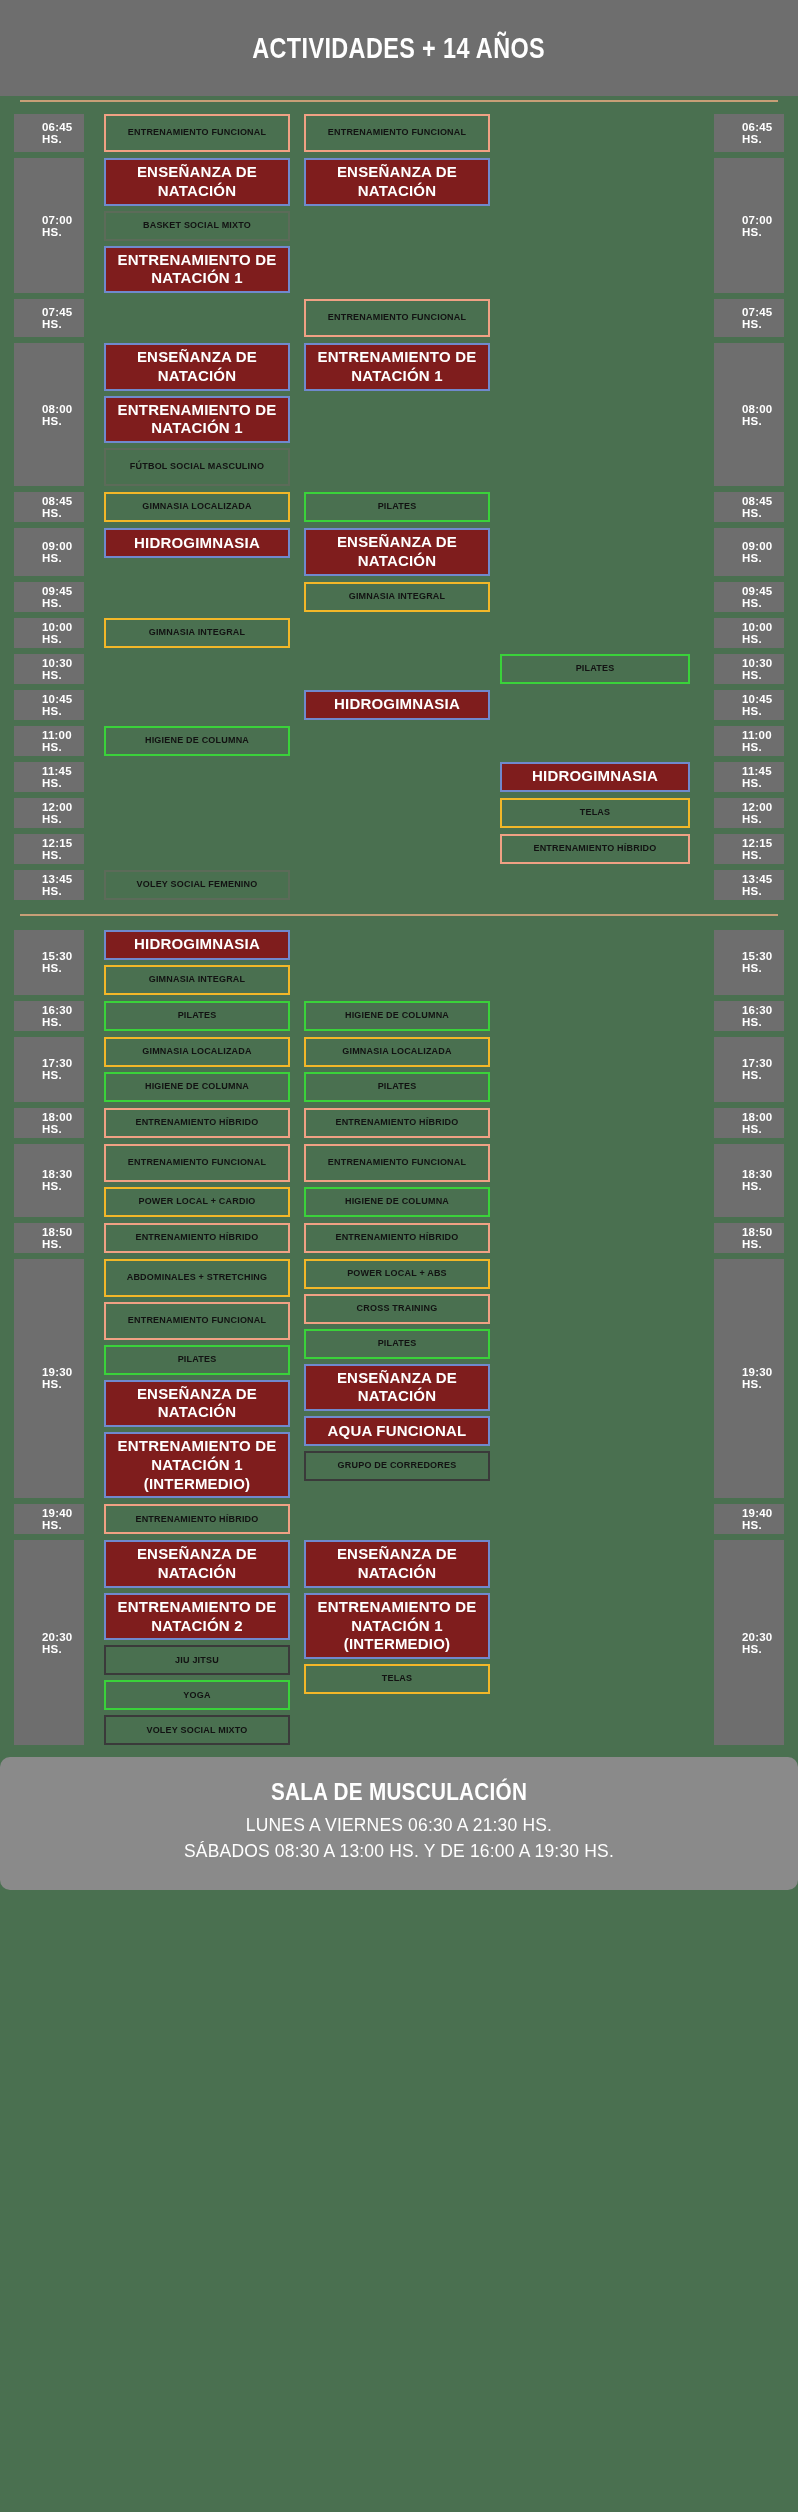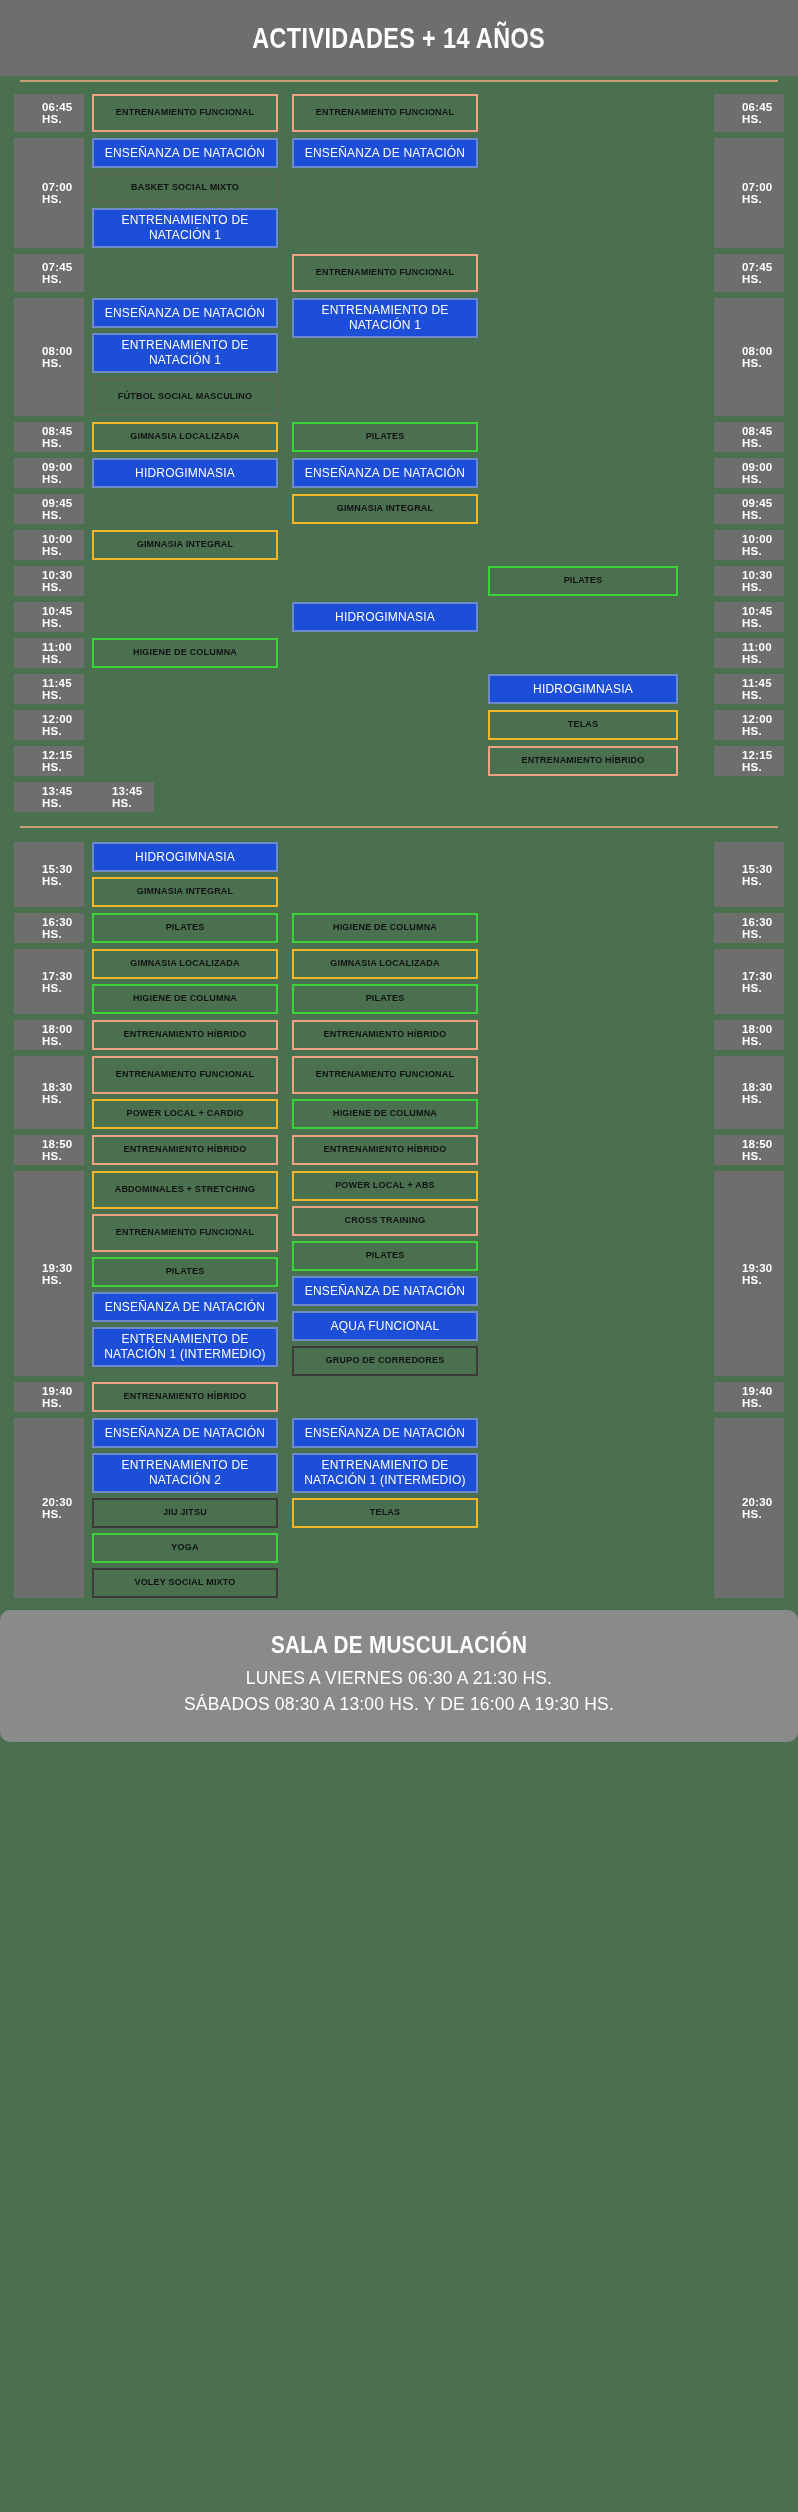--- a/index.html
+++ b/index.html
@@ -7,21 +7,21 @@
   html, body {
     width: 798px;
     background: #4a7050;
     font-family: "Liberation Sans", sans-serif;
   }
   body { width: 798px; }
 
   
   .top-banner {
     background: #6e6e6e;
-    height: 76px;
+    height: 96px;
     display: flex;
     align-items: center;
     justify-content: center;
   }
   .top-banner .title {
     color: #ffffff;
     font-size: 30px;
     font-weight: bold;
     letter-spacing: 0.5px;
     text-transform: uppercase;
@@ -87,21 +87,21 @@
   }
   .time-cell.right {
     margin-left: 0;
     margin-right: 14px;
   }
 
   .cols {
     flex: 1 1 auto;
     position: relative;
     display: flex;
-    padding: 0 8px;
+    padding: 0 20px;
   }
   .col {
     display: flex;
     flex-direction: column;
     gap: 5px;
   }
   .col.c1 { flex: 0 0 186px; margin-left: 0px; }
   .col.c2 { flex: 0 0 186px; margin-left: 14px; }
   .col.c3 { flex: 0 0 190px; margin-left: 10px; }
 
@@ -117,21 +117,21 @@
     line-height: 1.25;
     letter-spacing: 0.2px;
     padding: 3px 4px;
     text-transform: uppercase;
     color: #121212;
     border: 2px solid transparent;
     background: transparent;
   }
   .chip.tall   { min-height: 38px; }
   .chip.salmon { border-color: #f0a184; }
-  .chip.blue   { background: #1d4ed8; border-color: #7089cd; color: #ffffff; font-weight: normal; font-size: 12px; }
+  .chip.blue   { background: #7f1d1d; border-color: #7089cd; color: #ffffff; font-weight: bold; font-size: 15px; }
   .chip.yellow { border-color: #f2b728; }
   .chip.green  { border-color: #3ad23a; }
   .chip.dark   { border-color: #3a3a3a; }
   .chip.faint  { border-color: #5c6b59; }
 
   
   .bottom-banner {
     background: #8a8a8a;
     padding: 22px 10px 26px 10px;
     text-align: center;
@@ -331,20 +331,27 @@
           <div class="col c1"></div>
           <div class="col c2"></div>
           <div class="col c3">
             <div class="chip salmon">ENTRENAMIENTO HÍBRIDO</div>
           </div>
         </div>
         <div class="time-cell right">12:15 HS.</div>
       </div>
       <div class="row">
         <div class="time-cell">13:45 HS.</div>
+        <div class="cols">
+          <div class="col c1">
+            <div class="chip faint">VOLEY SOCIAL FEMENINO</div>
+          </div>
+          <div class="col c2"></div>
+          <div class="col c3"></div>
+        </div>
         <div class="time-cell right">13:45 HS.</div>
       </div>
     </div>
 
   <div class="rule mid"></div>
 
   <div id="afternoon-rows">
       <div class="row">
         <div class="time-cell">15:30 HS.</div>
         <div class="cols">

